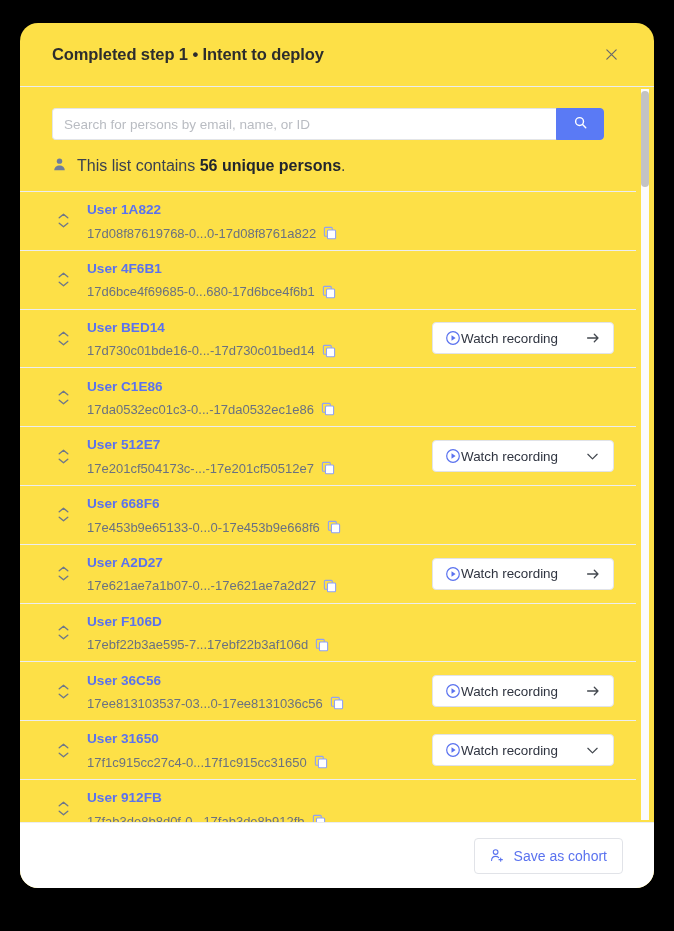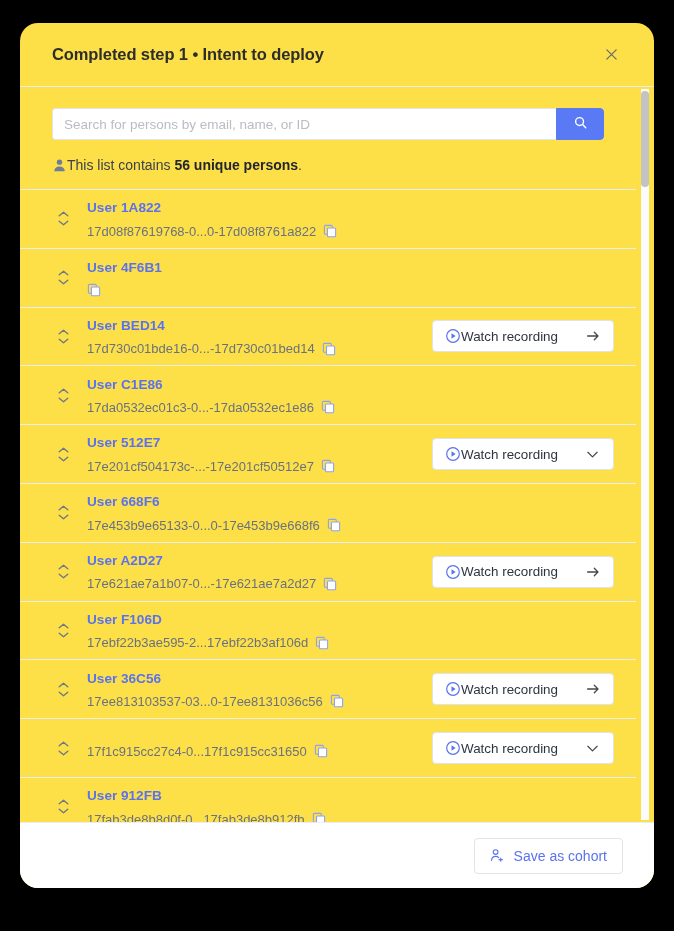--- a/index.html
+++ b/index.html
@@ -103,23 +103,24 @@
     border-radius: 0 4px 4px 0;
     display: flex;
     align-items: center;
     justify-content: center;
     cursor: pointer;
   }
 
   
   .count-row {
     display: flex;
-    align-items: flex-end;
+    align-items: flex-start;
+    gap: 10px;
     padding: 17px 32px 16px 32px;
-    font-size: 14px;
+    font-size: 16px;
     color: #3a4150;
   }
   .count-row .person-ico { color: #6f7d9b; display: flex; }
   .count-text b { font-weight: bold; color: #22262e; }
 
   
   .person-list { border-top: 1px solid #ecedf0; }
   .person-row {
     display: flex;
     align-items: center;
@@ -296,20 +297,21 @@
                 <svg width="11" height="6" viewBox="0 0 12 7" fill="none" stroke="currentColor" stroke-width="1.6" stroke-linecap="round" stroke-linejoin="round">
                   <path d="M1 5.5 L6 1.4 L11 5.5"></path>
                 </svg>
                 <svg width="11" height="6" viewBox="0 0 12 7" fill="none" stroke="currentColor" stroke-width="1.6" stroke-linecap="round" stroke-linejoin="round">
                   <path d="M1 1.4 L6 5.5 L11 1.4"></path>
                 </svg>
               </div>
               <div class="person-main">
                 <div class="person-name">User 4F6B1</div>
                 <div class="person-id-line">
+                  <span class="person-id">17d6bce4f69685-0...680-17d6bce4f6b1</span>
                   <span class="copy-ico">
                     <svg width="14" height="14" viewBox="0 0 16 16" fill="none" stroke="currentColor" stroke-width="1.25">
                       <rect x="1.6" y="1.6" width="9" height="10.2" rx="1.1"></rect>
                       <rect x="5.1" y="4.6" width="9.3" height="10" rx="1.1" fill="#ffffff"></rect>
                     </svg>
                   </span>
                 </div>
               </div>
             </div>
             <div class="person-row">
@@ -469,21 +471,21 @@
                 <svg width="11" height="6" viewBox="0 0 12 7" fill="none" stroke="currentColor" stroke-width="1.6" stroke-linecap="round" stroke-linejoin="round">
                   <path d="M1 5.5 L6 1.4 L11 5.5"></path>
                 </svg>
                 <svg width="11" height="6" viewBox="0 0 12 7" fill="none" stroke="currentColor" stroke-width="1.6" stroke-linecap="round" stroke-linejoin="round">
                   <path d="M1 1.4 L6 5.5 L11 1.4"></path>
                 </svg>
               </div>
               <div class="person-main">
                 <div class="person-name">User F106D</div>
                 <div class="person-id-line">
-                  <span class="person-id">17ebf22b3ae595-2...17ebf22b3af106d</span>
+                  <span class="person-id">17ebf22b3ae595-7...17ebf22b3af106d</span>
                   <span class="copy-ico">
                     <svg width="14" height="14" viewBox="0 0 16 16" fill="none" stroke="currentColor" stroke-width="1.25">
                       <rect x="1.6" y="1.6" width="9" height="10.2" rx="1.1"></rect>
                       <rect x="5.1" y="4.6" width="9.3" height="10" rx="1.1" fill="#ffffff"></rect>
                     </svg>
                   </span>
                 </div>
               </div>
             </div>
             <div class="person-row">
@@ -525,20 +527,21 @@
             <div class="person-row">
               <div class="expander">
                 <svg width="11" height="6" viewBox="0 0 12 7" fill="none" stroke="currentColor" stroke-width="1.6" stroke-linecap="round" stroke-linejoin="round">
                   <path d="M1 5.5 L6 1.4 L11 5.5"></path>
                 </svg>
                 <svg width="11" height="6" viewBox="0 0 12 7" fill="none" stroke="currentColor" stroke-width="1.6" stroke-linecap="round" stroke-linejoin="round">
                   <path d="M1 1.4 L6 5.5 L11 1.4"></path>
                 </svg>
               </div>
               <div class="person-main">
+                <div class="person-name">User 31650</div>
                 <div class="person-id-line">
                   <span class="person-id">17f1c915cc27c4-0...17f1c915cc31650</span>
                   <span class="copy-ico">
                     <svg width="14" height="14" viewBox="0 0 16 16" fill="none" stroke="currentColor" stroke-width="1.25">
                       <rect x="1.6" y="1.6" width="9" height="10.2" rx="1.1"></rect>
                       <rect x="5.1" y="4.6" width="9.3" height="10" rx="1.1" fill="#ffffff"></rect>
                     </svg>
                   </span>
                 </div>
               </div>

